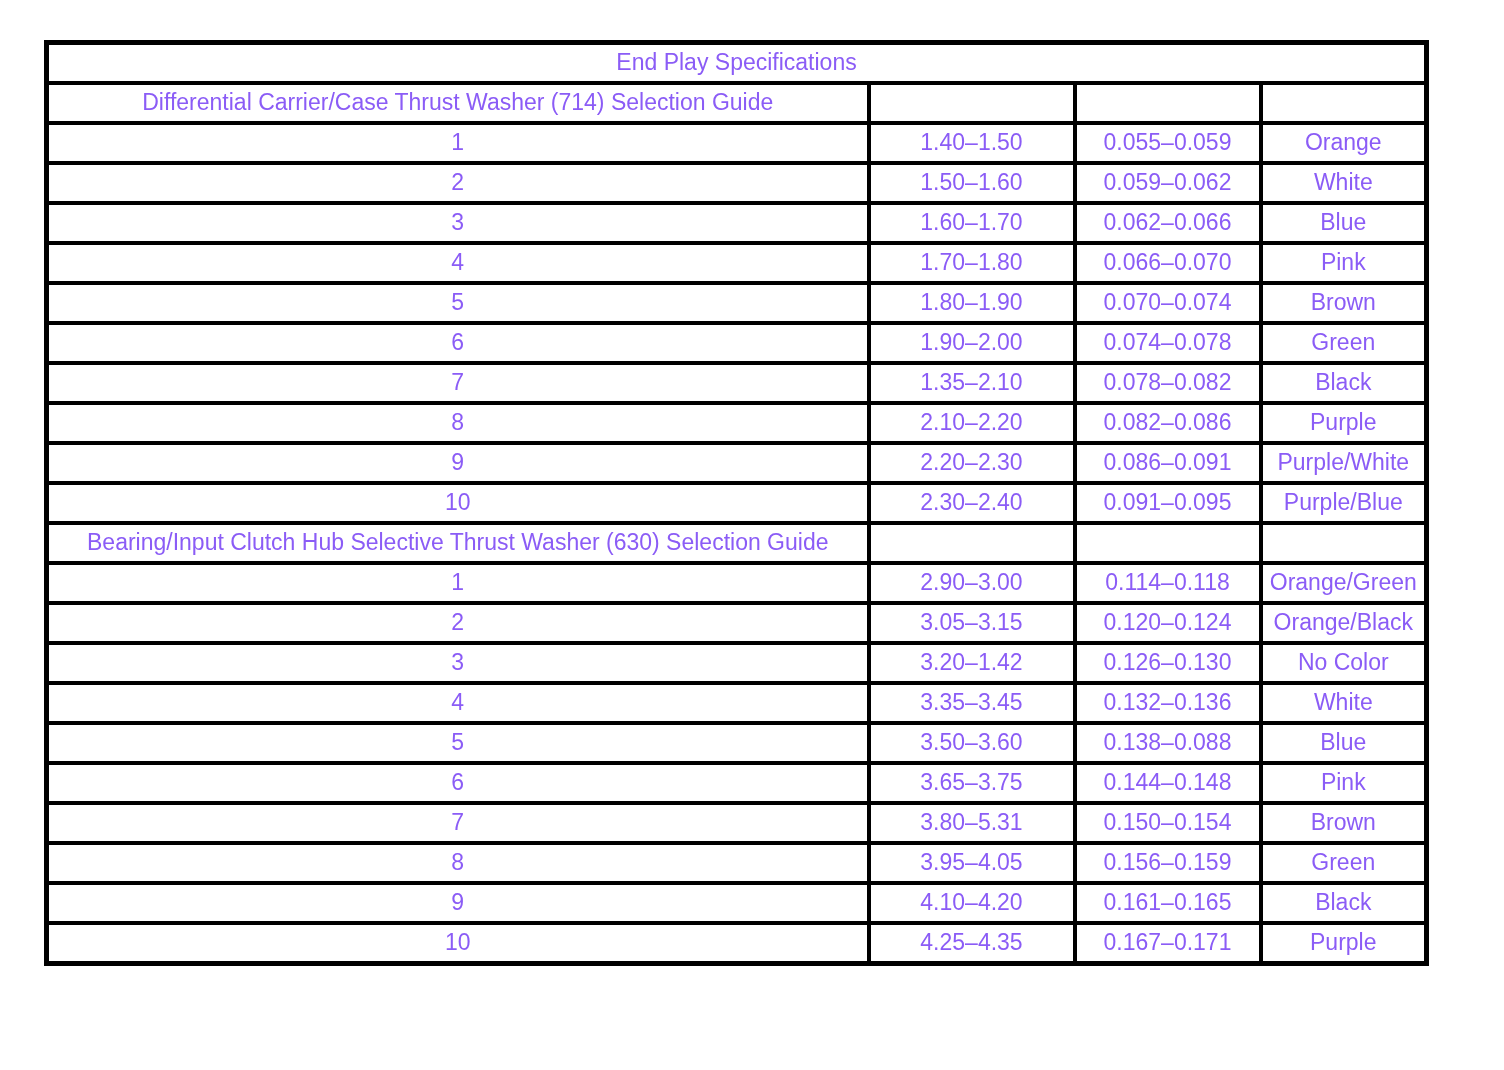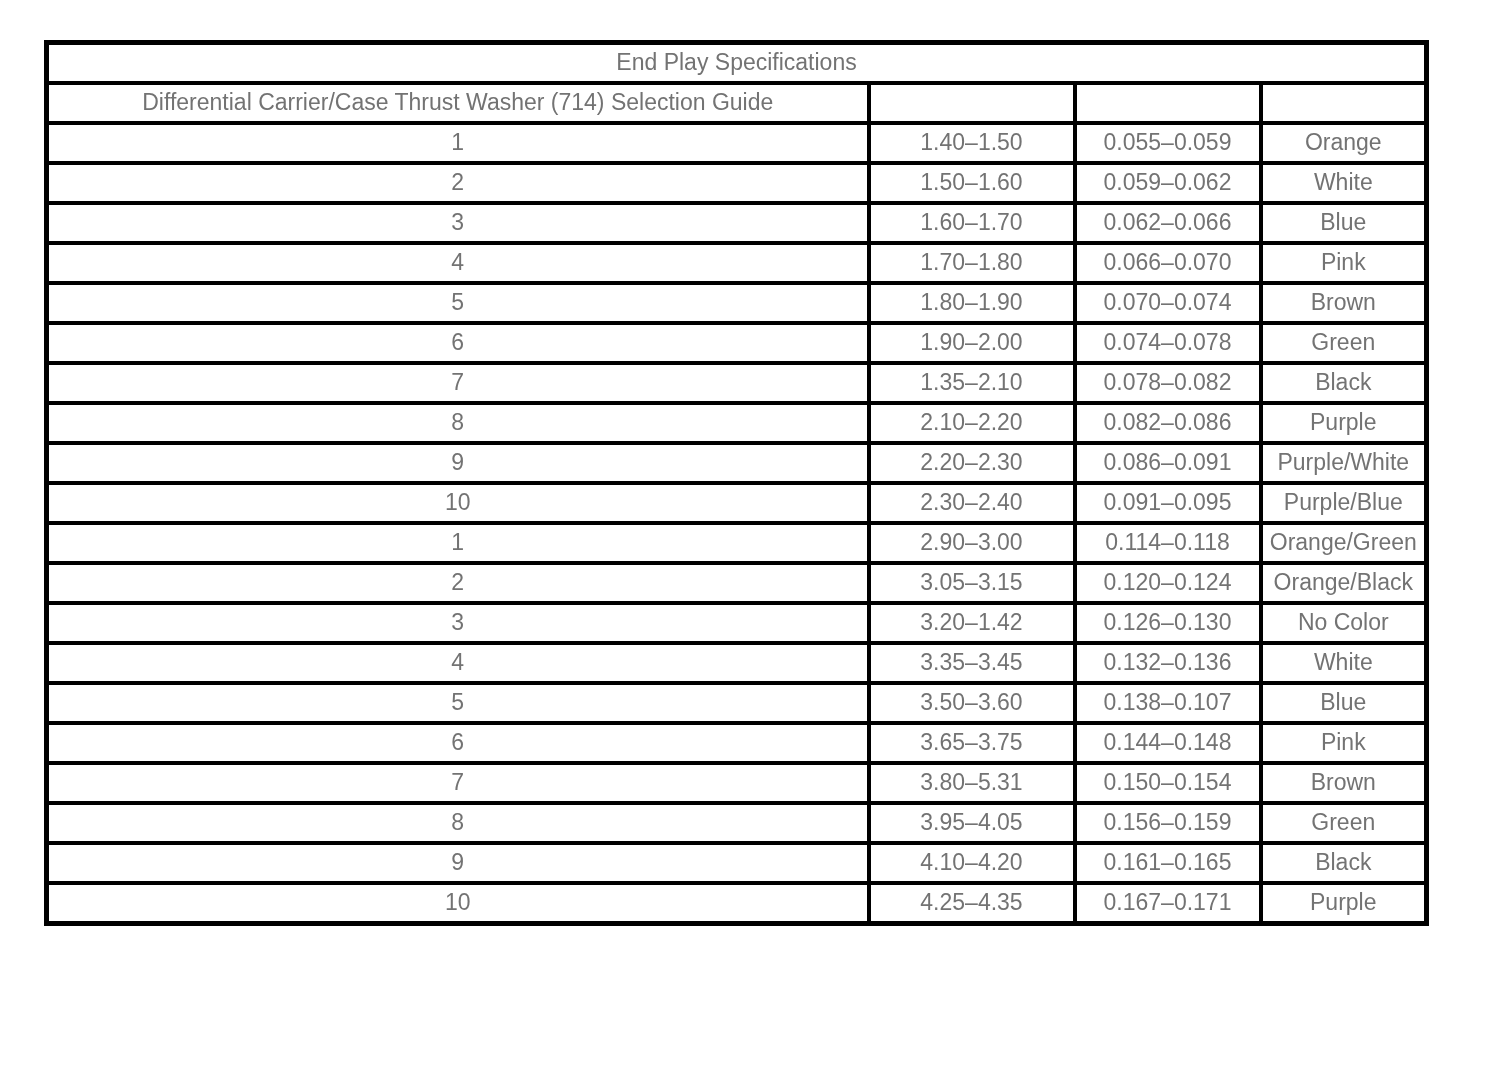--- a/index.html
+++ b/index.html
@@ -6,21 +6,21 @@
     margin: 0;
     padding: 0;
     background: #ffffff;
   }
   .page {
     position: relative;
     width: 1504px;
     height: 1070px;
     background: #ffffff;
     font-family: "Liberation Sans", sans-serif;
-    color: #737373;
+    color: #8b5cf6;
   }
   table.spec-table {
     position: absolute;
     left: 44px;
     top: 40px;
     width: 1380px;
     border-collapse: collapse;
     table-layout: fixed;
     border: 5px solid #000000;
   }
@@ -126,20 +126,26 @@
           <td>0.086–0.091</td>
           <td>Purple/White</td>
         </tr>
         <tr>
           <td>10</td>
           <td>2.30–2.40</td>
           <td>0.091–0.095</td>
           <td>Purple/Blue</td>
         </tr>
         <tr>
+          <td class="section-cell">Bearing/Input Clutch Hub Selective Thrust Washer (630) Selection Guide</td>
+          <td></td>
+          <td></td>
+          <td></td>
+        </tr>
+        <tr>
           <td>1</td>
           <td>2.90–3.00</td>
           <td>0.114–0.118</td>
           <td>Orange/Green</td>
         </tr>
         <tr>
           <td>2</td>
           <td>3.05–3.15</td>
           <td>0.120–0.124</td>
           <td>Orange/Black</td>
@@ -152,21 +158,21 @@
         </tr>
         <tr>
           <td>4</td>
           <td>3.35–3.45</td>
           <td>0.132–0.136</td>
           <td>White</td>
         </tr>
         <tr>
           <td>5</td>
           <td>3.50–3.60</td>
-          <td>0.138–0.107</td>
+          <td>0.138–0.088</td>
           <td>Blue</td>
         </tr>
         <tr>
           <td>6</td>
           <td>3.65–3.75</td>
           <td>0.144–0.148</td>
           <td>Pink</td>
         </tr>
         <tr>
           <td>7</td>

